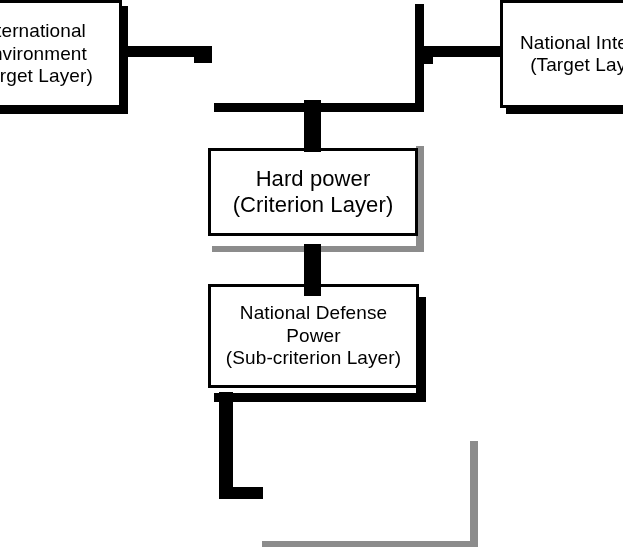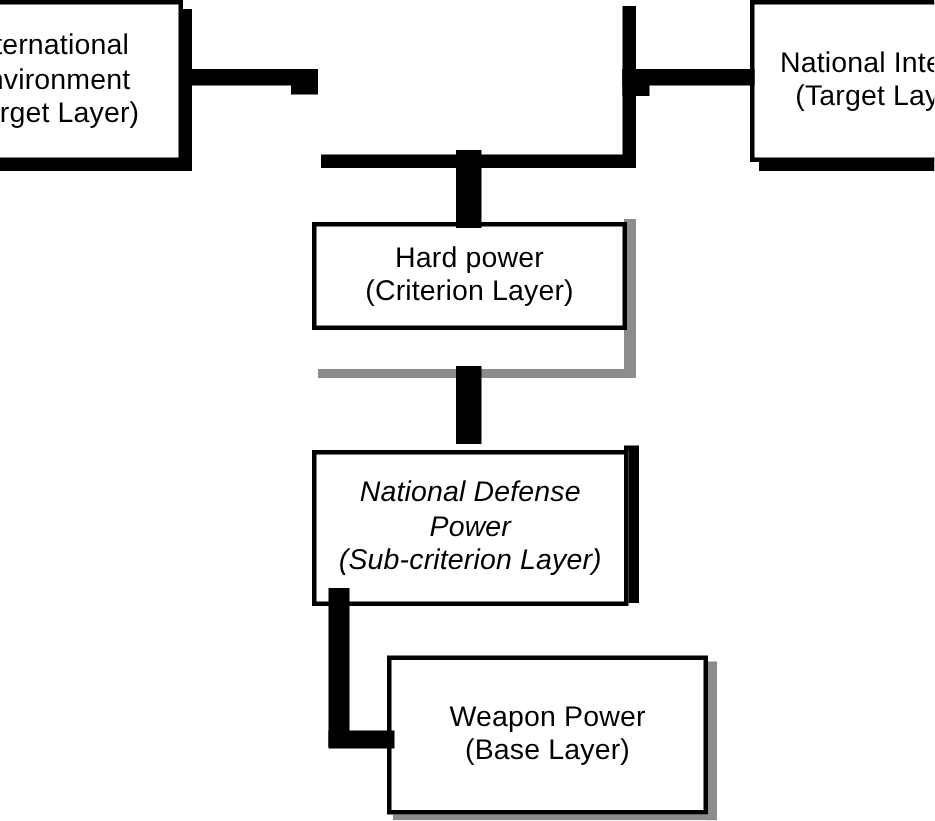--- a/index.html
+++ b/index.html
@@ -77,30 +77,29 @@
     left: 500px;
     top: 0px;
     width: 180px;
     height: 108px;
     font-size: 19px;
   }
   #node-hard-power {
     left: 208px;
     top: 148px;
     width: 210px;
-    height: 72px;
-    font-size: 19px;
+    height: 88px;
+    font-size: 22px;
   }
   #node-national-defense-power {
     left: 208px;
-    top: 300px;
+    top: 284px;
     width: 211px;
     height: 104px;
     font-size: 19px;
-    font-style: italic;
   }
   #node-weapon-power {
     left: 258px;
     top: 437px;
     width: 214px;
     height: 106px;
     font-size: 19px;
   }
 </style>
 </head>
@@ -154,18 +153,14 @@
     <span class="label">Hard power
 (Criterion Layer)</span>
   </div>
 
   <div class="node" id="node-national-defense-power">
     <span class="label">National Defense
 Power
 (Sub-criterion Layer)</span>
   </div>
 
-  <div class="node" id="node-weapon-power">
-    <span class="label">Weapon Power
-(Base Layer)</span>
-  </div>
 
 </div>
 
 </body></html>

